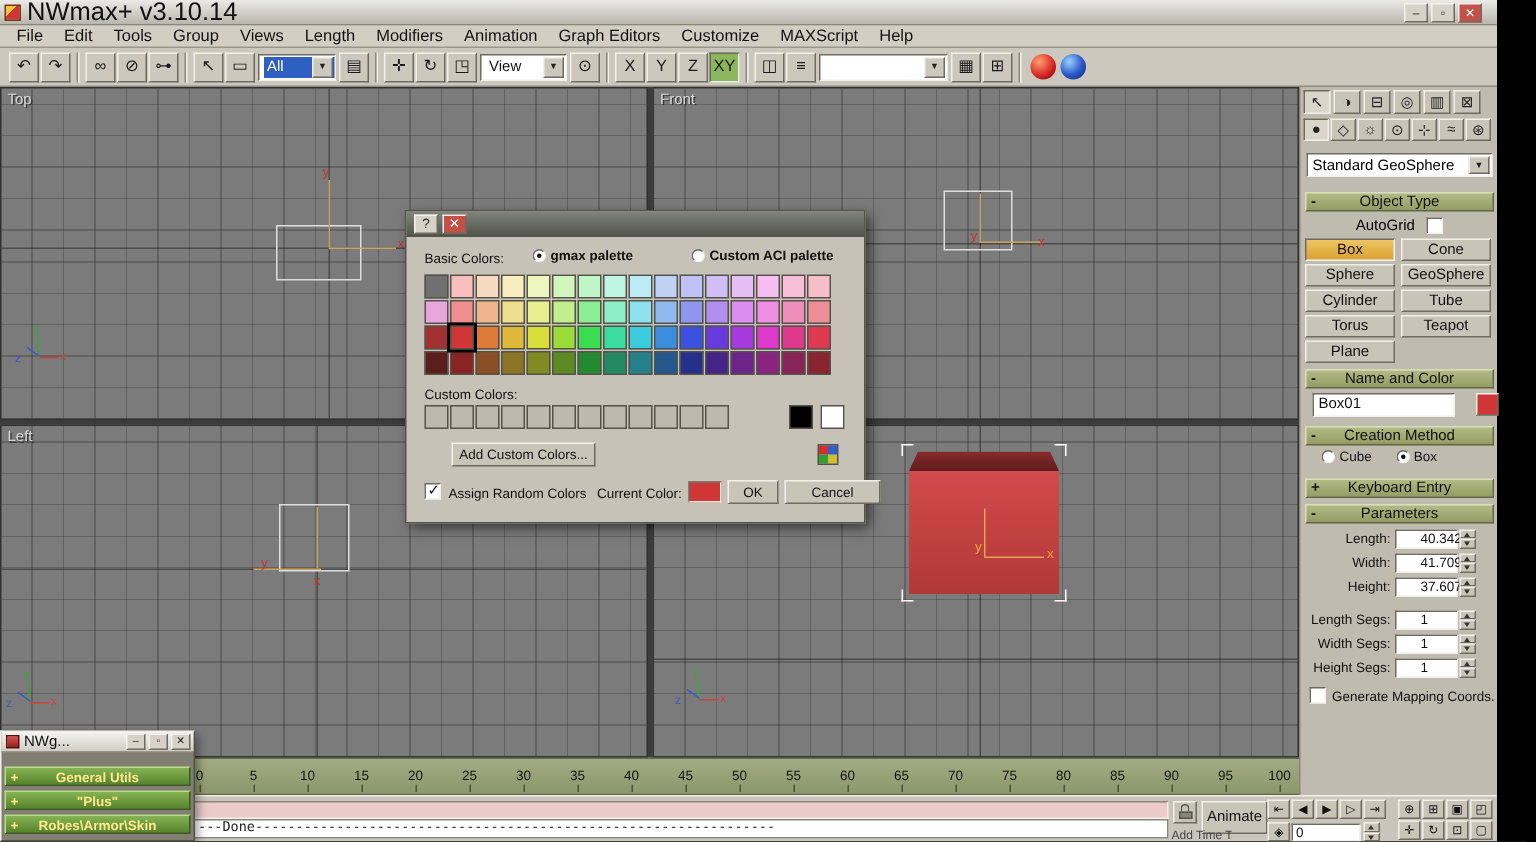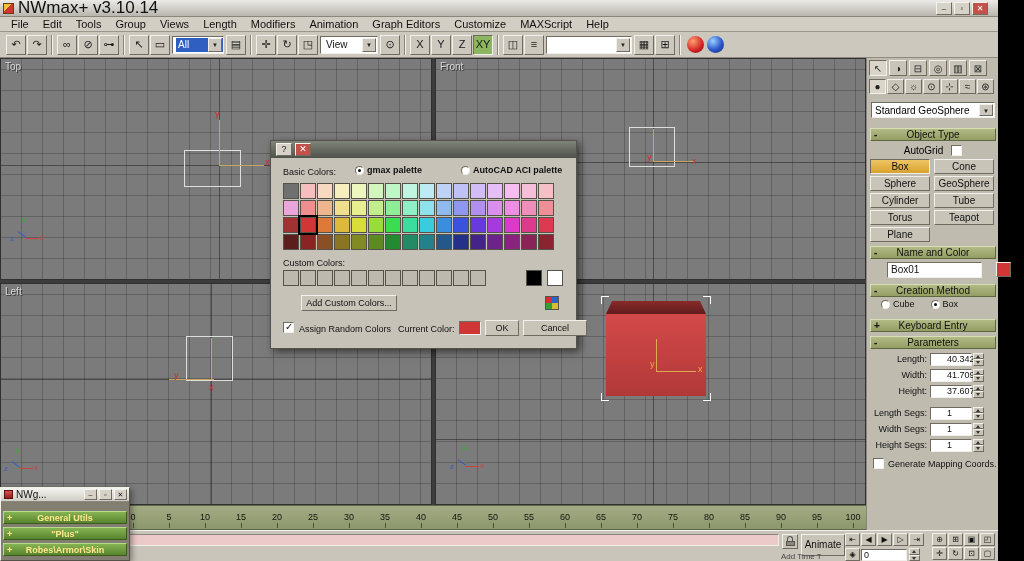--- a/index.html
+++ b/index.html
@@ -110,21 +110,21 @@
     display:flex; align-items:center; justify-content:center; gap:8px; font-size:10px; }
   .cb { width:11px; height:11px; background:#fff; border:1px solid;
     border-color:#6f6b61 #f2f0ea #f2f0ea #6f6b61; position:relative; display:inline-block; }
   .cb.on::after { content:"✓"; position:absolute; left:1px; top:-2px; font-size:10px; color:#111; }
   .ot-grid { position:absolute; left:3px; top:101px; width:128px;
     display:flex; flex-wrap:wrap; gap:2px 4px; }
   .ot-btn { width:60px; height:15px; background:#c8c4b8; border:1px solid;
     border-color:#f2f0ea #6f6b61 #6f6b61 #f2f0ea; font-size:10px; color:#111;
     display:flex; align-items:center; justify-content:center; }
   .ot-btn.on { background:linear-gradient(#eec566,#d9a22e); border-color:#6f6b61 #f2f0ea #f2f0ea #6f6b61; }
-  .nc-row { position:absolute; left:20px; top:204px; width:124px; height:16px; display:flex; gap:14px; }
+  .nc-row { position:absolute; left:8px; top:204px; width:124px; height:16px; display:flex; gap:14px; }
   .nc-input { flex:1; background:#fff; border:1px solid;
     border-color:#6f6b61 #f2f0ea #f2f0ea #6f6b61; font-size:10px; padding:1px 3px; color:#111; }
   .nc-swatch { width:15px; height:15px; border:1px solid;
     border-color:#f2f0ea #6f6b61 #6f6b61 #f2f0ea; }
   .cm-row { position:absolute; left:14px; top:241px; display:flex; gap:16px; }
   .radio { display:inline-flex; align-items:center; gap:3px; font-size:9px; color:#111; }
   .radio i { width:9px; height:9px; border-radius:50%; background:#fff; border:1px solid;
     border-color:#6f6b61 #f2f0ea #f2f0ea #6f6b61; position:relative; }
   .radio.on i::after { content:""; position:absolute; left:2px; top:2px; width:3px; height:3px;
     border-radius:50%; background:#111; }
@@ -668,20 +668,21 @@
         <span class="tick"><i></i><b style="font-weight:normal">75</b></span>
         <span class="tick"><i></i><b style="font-weight:normal">80</b></span>
         <span class="tick"><i></i><b style="font-weight:normal">85</b></span>
         <span class="tick"><i></i><b style="font-weight:normal">90</b></span>
         <span class="tick"><i></i><b style="font-weight:normal">95</b></span>
         <span class="tick"><i></i><b style="font-weight:normal">100</b></span>
       </div>
 
   <div class="statusbar">
     <span class="mini-pink"></span>
+    <span class="mini-white">---Done----------------------------------------------------------------</span>
     <span class="lock-btn">
           <i class="lock-shackle"></i>
           <i class="lock-body"></i>
         </span>
     <span class="animate-btn">Animate</span>
     <span class="time-tag">Add Time Tag</span>
     <span class="transport">
 
     <span class="sm-btn">
             <span class="glyph">⇤</span>
@@ -744,21 +745,21 @@
       <span class="dlg-btn close">✕</span>
     </div>
     <div class="dlg-body">
       <span class="dlg-label" style="left:12px;top:9px">Basic Colors:</span>
       <span class="radio on" style="left:84px;top:7px">
         <i></i>
         <span>gmax palette</span>
       </span>
       <span class="radio" style="left:190px;top:7px">
         <i></i>
-        <span>AutoCAD ACI palette</span>
+        <span>Custom ACI palette</span>
       </span>
       <div class="pal-grid" style="left:12px;top:25px">
         <div class="pal-row pal-row-host">
               <span class="swatch" style="background: rgb(112, 112, 112);"></span>
               <span class="swatch" style="background: rgb(246, 190, 190);"></span>
               <span class="swatch" style="background: rgb(246, 217, 190);"></span>
               <span class="swatch" style="background: rgb(246, 238, 190);"></span>
               <span class="swatch" style="background: rgb(236, 246, 190);"></span>
               <span class="swatch" style="background: rgb(210, 246, 190);"></span>
               <span class="swatch" style="background: rgb(190, 246, 198);"></span>

